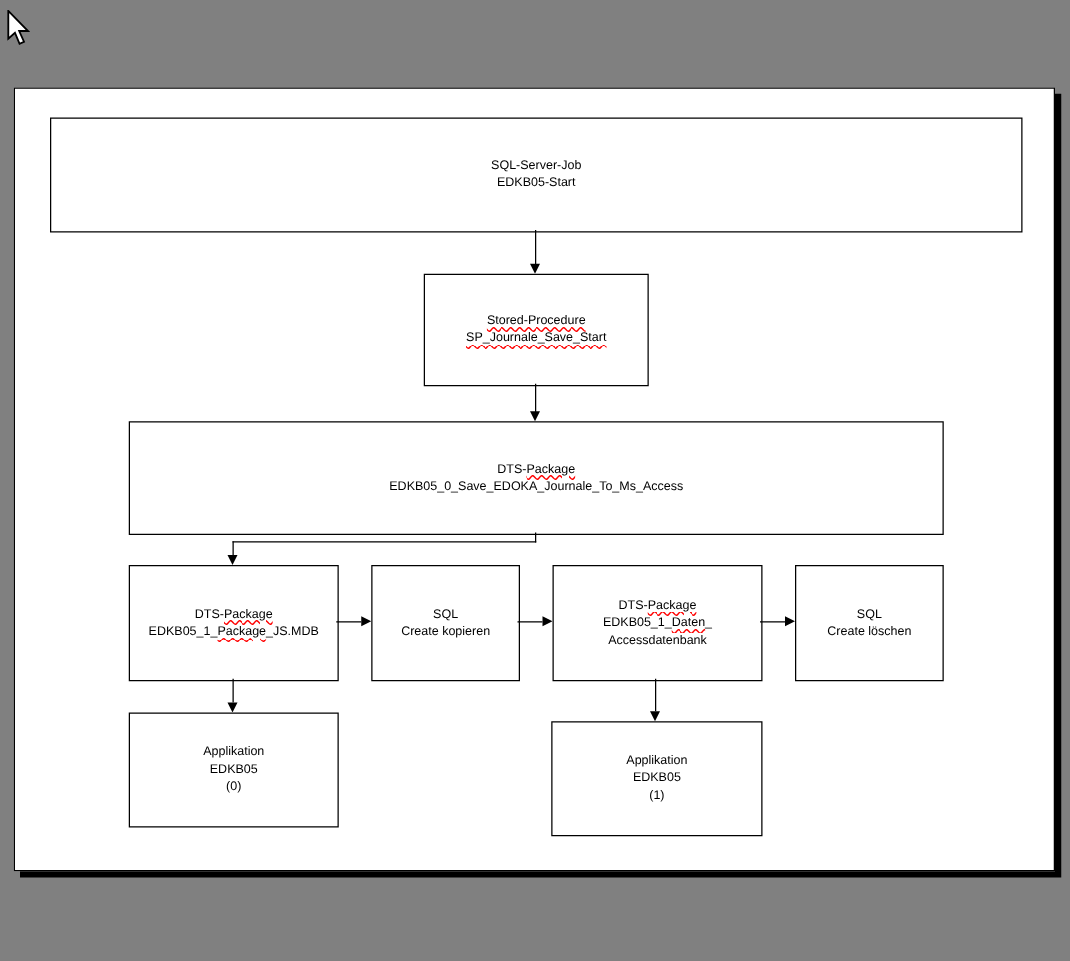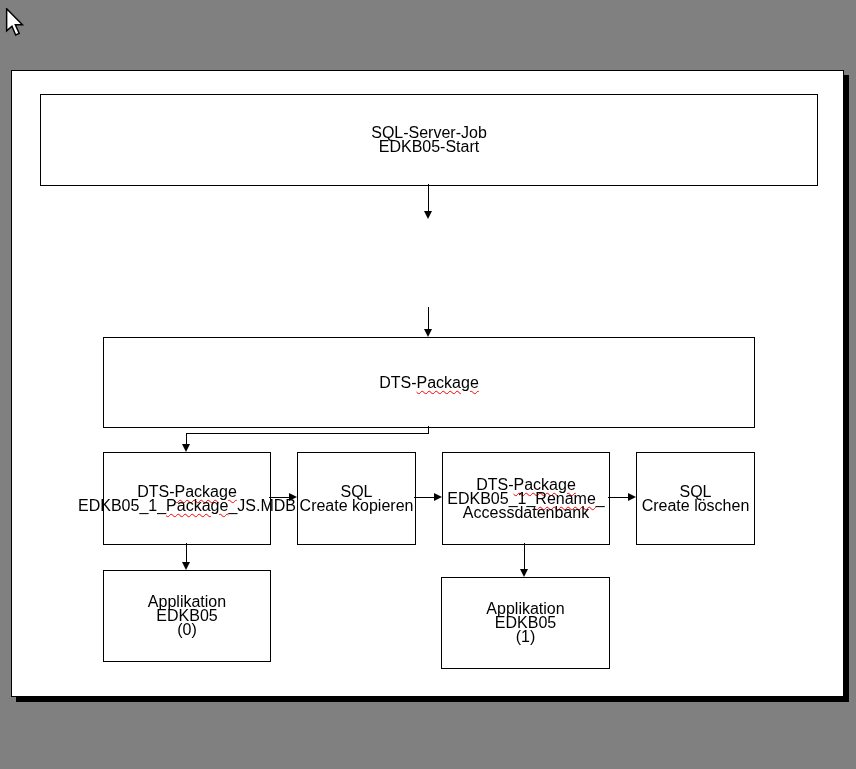--- a/index.html
+++ b/index.html
@@ -10,21 +10,21 @@
     color:#000;
   }
   .page{
     position:absolute;left:11px;top:70px;width:831px;height:625px;
     background:#fff;border:1px solid #000;
     box-shadow:5px 5px 0 0 #000;
   }
   .box{
     position:absolute;background:#fff;border:1px solid #000;
     display:flex;flex-direction:column;align-items:center;justify-content:center;
-    text-align:center;font-size:16px;
+    text-align:center;font-size:10px;
   }
   .line{line-height:14px;white-space:nowrap;}
   .bold{font-weight:normal;}
   .wavy{
     text-decoration-line:underline;
     text-decoration-style:wavy;
     text-decoration-color:#ff0000;
     text-decoration-thickness:1px;
     text-underline-offset:2px;
   }
@@ -48,26 +48,31 @@
 <div class="page">
 
   <div class="box" style="left:28px;top:23px;width:776px;height:90px;">
     <div class="line">SQL-Server-Job</div>
     <div class="line bold">EDKB05-Start</div>
   </div>
 
   <div class="vline" style="left:416px;top:113px;height:28px;"></div>
   <div class="head-down" style="left:412px;top:140px;"></div>
 
+  <div class="box" style="left:327px;top:148px;width:178px;height:88px;">
+    <div class="line wavy">Stored-Procedure</div>
+    <div class="line bold wavy">SP_Journale_Save_Start</div>
+  </div>
 
   <div class="vline" style="left:416px;top:236px;height:23px;"></div>
   <div class="head-down" style="left:412px;top:258px;"></div>
 
   <div class="box" style="left:91px;top:266px;width:650px;height:89px;">
     <div class="line"><span>DTS-</span><span class="wavy">Package</span></div>
+    <div class="line bold">EDKB05_0_Save_EDOKA_Journale_To_Ms_Access</div>
   </div>
 
   <div class="vline" style="left:416px;top:355px;height:8px;"></div>
   <div class="hline" style="left:174px;top:362px;width:243px;"></div>
   <div class="vline" style="left:174px;top:362px;height:11px;"></div>
   <div class="head-down" style="left:170px;top:373px;"></div>
 
   <div class="box" style="left:91px;top:381px;width:166px;height:91px;">
     <div class="line"><span>DTS-</span><span class="wavy">Package</span></div>
     <div class="line bold"><span>EDKB05_1_</span><span class="wavy">Package</span><span>_JS.MDB</span></div>
@@ -79,21 +84,21 @@
   <div class="box" style="left:285px;top:381px;width:117px;height:91px;">
     <div class="line">SQL</div>
     <div class="line bold">Create kopieren</div>
   </div>
 
   <div class="hline" style="left:402px;top:426px;width:20px;"></div>
   <div class="head-right" style="left:422px;top:422px;"></div>
 
   <div class="box" style="left:430px;top:381px;width:166px;height:91px;">
     <div class="line"><span>DTS-</span><span class="wavy">Package</span></div>
-    <div class="line bold"><span>EDKB05_1_</span><span class="wavy">Rename</span><span>_</span></div>
+    <div class="line bold"><span>EDKB05_1_</span><span class="wavy">Daten</span><span>_</span></div>
     <div class="line bold">Accessdatenbank</div>
   </div>
 
   <div class="hline" style="left:596px;top:426px;width:20px;"></div>
   <div class="head-right" style="left:616px;top:422px;"></div>
 
   <div class="box" style="left:624px;top:381px;width:117px;height:91px;">
     <div class="line">SQL</div>
     <div class="line bold">Create löschen</div>
   </div>

